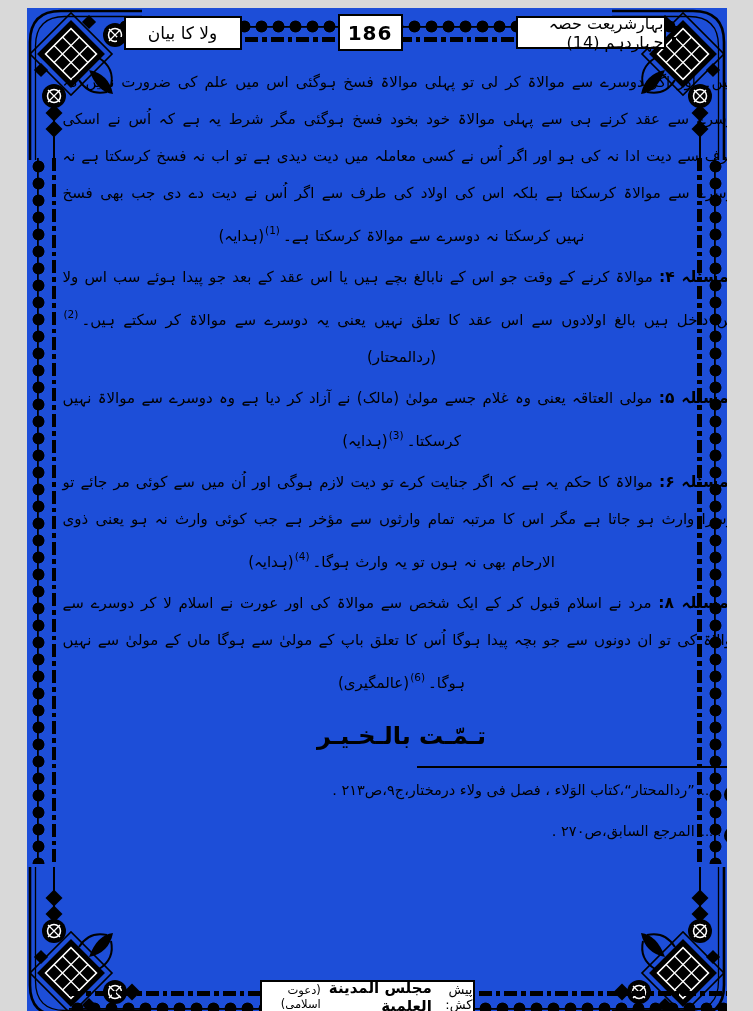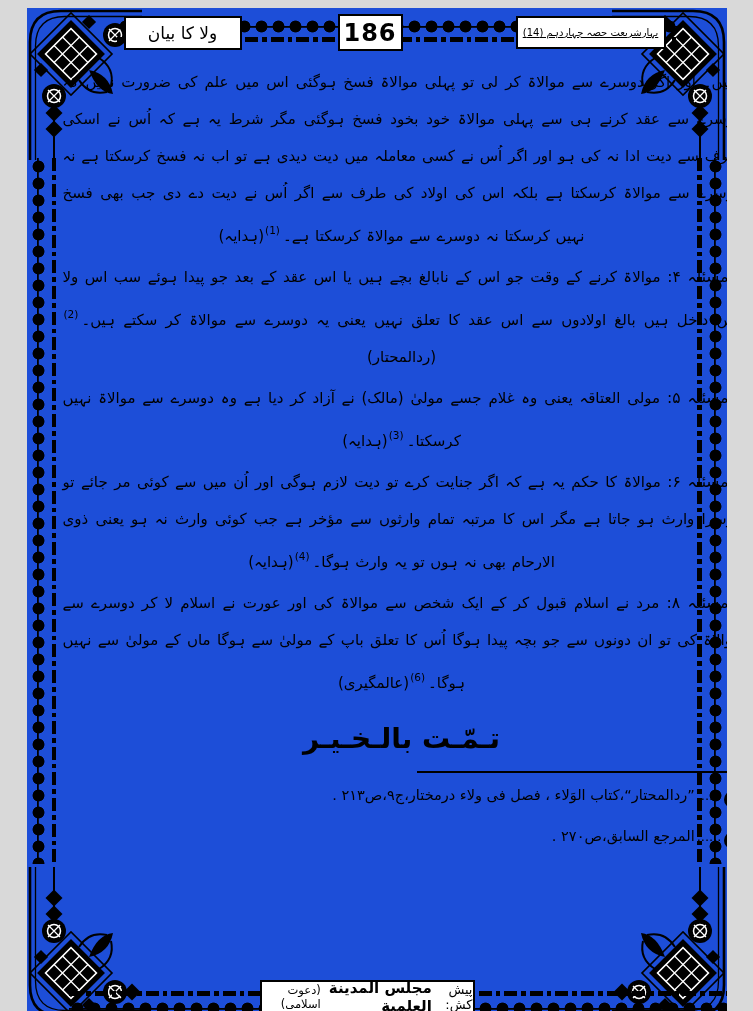--- a/index.html
+++ b/index.html
@@ -35,32 +35,32 @@
     background-position:0 6.6px, 0 0;
     background-repeat:no-repeat, repeat-x; }
   .dashdot-h { position:absolute; height:4.6px;
     background:repeating-linear-gradient(90deg,#000 0 13px, transparent 13px 17px, #000 17px 21.6px, transparent 21.6px 25.6px); }
 
   
   .hbox { position:absolute; background:#fff; border:2px solid #000;
     display:flex; align-items:center; justify-content:center; direction:rtl; }
   #chapter-box { left:97px; top:8px; width:118px; height:34px; font-size:17px; }
   #pageno-box  { left:311px; top:6px; width:65px; height:37px; border-width:2.4px;
-    font-size:24px; font-weight:bold; direction:ltr; letter-spacing:1px; }
-  #book-box    { left:489px; top:8px; width:150px; height:33px; font-size:10px;text-decoration:underline; }
+    font-size:20px; font-weight:bold; direction:ltr; letter-spacing:1px; }
+  #book-box    { left:489px; top:8px; width:150px; height:33px; font-size:16px; }
 
   
   #content { position:absolute; left:36px; top:56px; width:678px; direction:rtl; }
   .upper { min-height:660px; }
   p.body-par { font-size:15px; line-height:37px; text-align:justify; text-align-last:center;
     word-spacing:1px; margin-bottom:4px; }
   p.masala { text-indent:12px; }
-  .lead { font-weight:normal; font-size:15.5px; }
+  .lead { font-weight:bold; font-size:15.5px; }
   .refsup { font-size:10.5px; vertical-align:7px; margin:0 3px 0 1px; }
-  .closing { text-align:center; font-size:28px; font-weight:bold; margin-top:20px; letter-spacing:1px; }
+  .closing { text-align:center; font-size:24px; font-weight:bold; margin-top:20px; letter-spacing:1px; }
 
   .fn-sep { width:322px; height:2.4px; background:#000; margin:16px 2px 2px auto; }
   .fn { font-size:14.5px; line-height:40px; text-align:right; white-space:nowrap; }
   .fn-badge { display:inline-block; width:17px; height:17px; border-radius:50%;
     background:#000; color:#fff; font-size:11.5px; font-weight:bold; line-height:17px;
     text-align:center; vertical-align:-3px; direction:ltr; }
   .fn-dots { letter-spacing:0.5px; margin:0 2px; font-size:13px; }
 
   #publisher-box { position:absolute; left:233px; top:972px; width:215px; height:33px;
     background:#fff; border:2px solid #000; display:flex; align-items:center;

